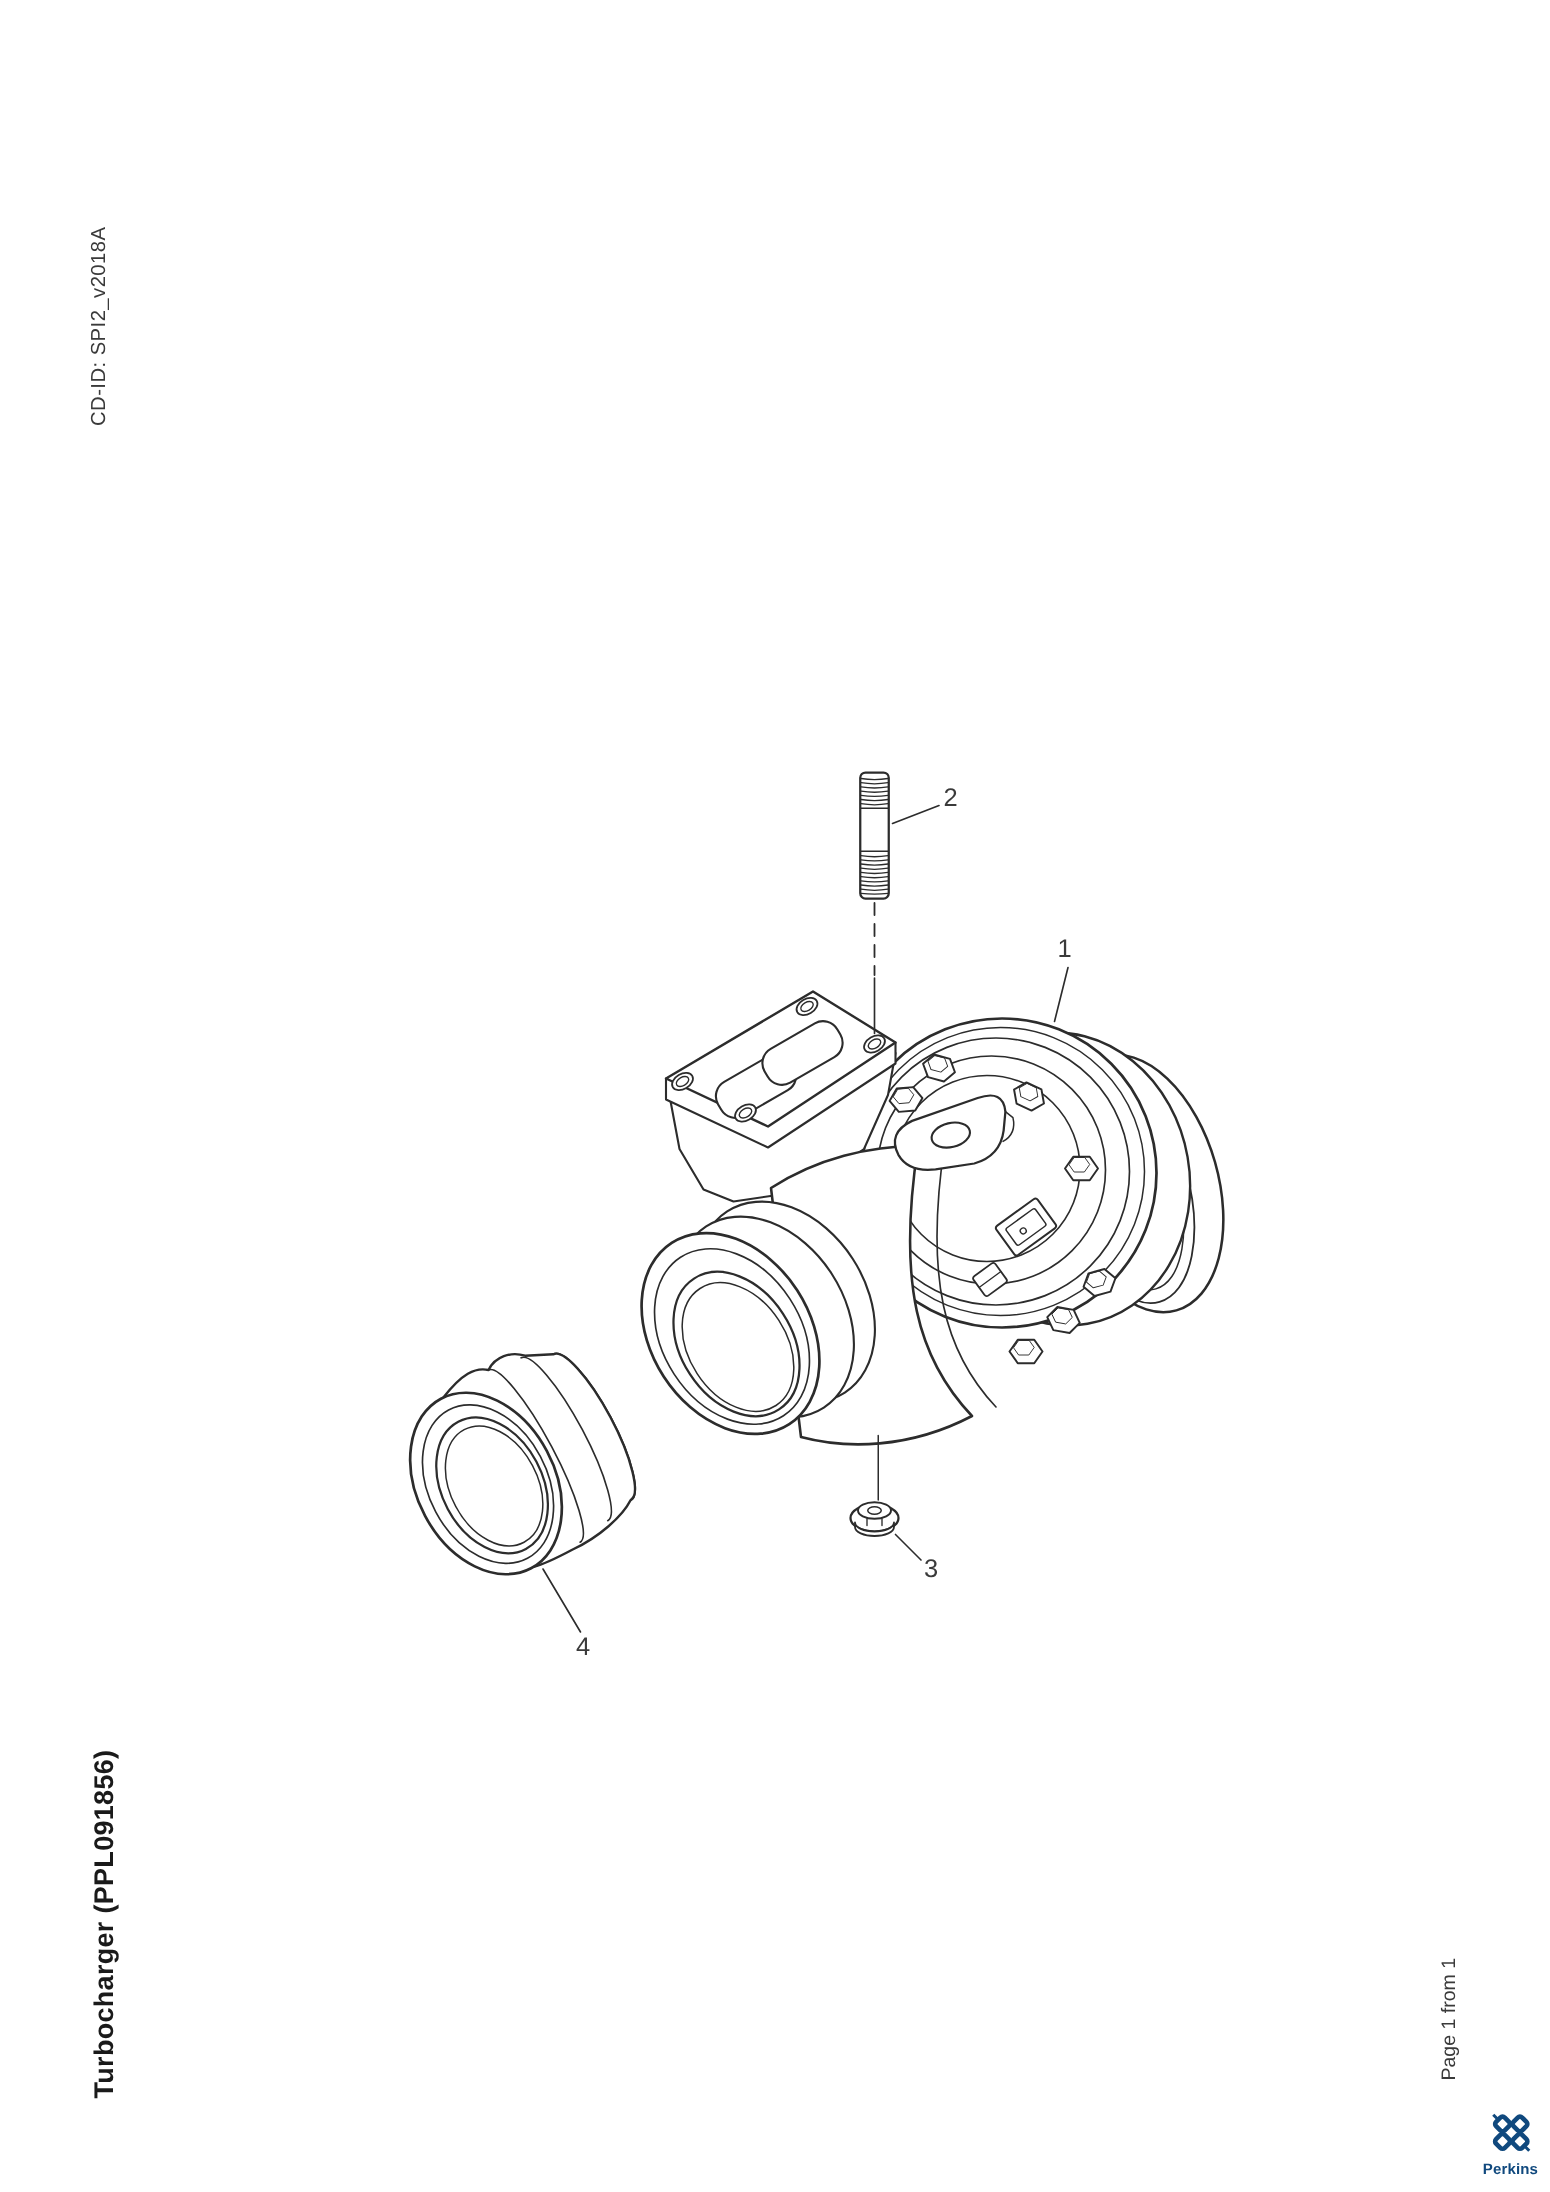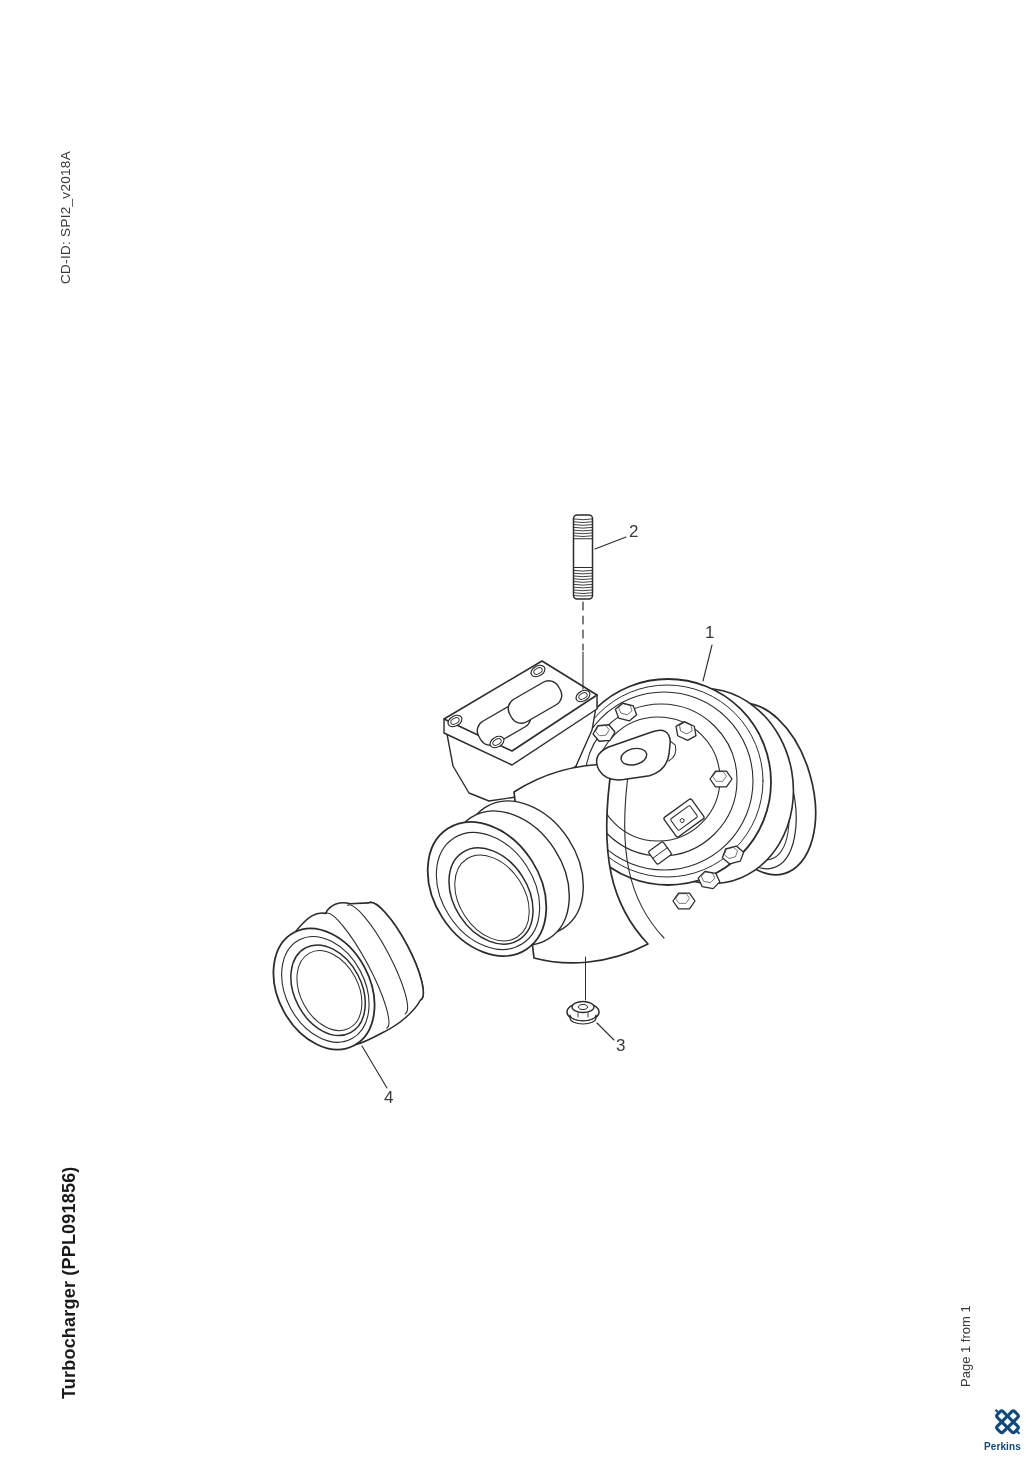--- a/index.html
+++ b/index.html
@@ -6,21 +6,21 @@
   body{width:1033px;height:1461px;position:relative;overflow:hidden;
        font-family:"Liberation Sans","DejaVu Sans",sans-serif;}
   .page{position:absolute;inset:0;background:#ffffff;}
   .vtext{position:absolute;transform-origin:0 0;transform:rotate(-90deg);
          white-space:nowrap;color:#3a3a3a;}
   .vtext.cdid{font-size:13.5px;letter-spacing:.3px;line-height:16px;}
   .vtext.doctitle{font-size:18px;font-weight:bold;color:#1a1a1a;line-height:21px;letter-spacing:.2px;}
   .vtext.pageinfo{font-size:13px;line-height:16px;}
   .callout{position:absolute;font-size:17px;color:#3a3a3a;line-height:17px;}
   .drawing{position:absolute;left:0;top:0;}
-  .logo{position:absolute;left:984px;top:1407px;width:46px;text-align:left;}
+  .logo{position:absolute;left:984px;top:1407px;width:46px;text-align:center;}
   .logo .mark{display:block;margin:0 auto;}
   .logo .brand{font-size:10px;font-weight:bold;margin-top:2px;letter-spacing:.1px;}
 </style>
 </head>
 <body>
 
 <div class="page">
 
   <div class="vtext cdid" style="left:58px;top:284px;">CD-ID: SPI2_v2018A</div>
 

